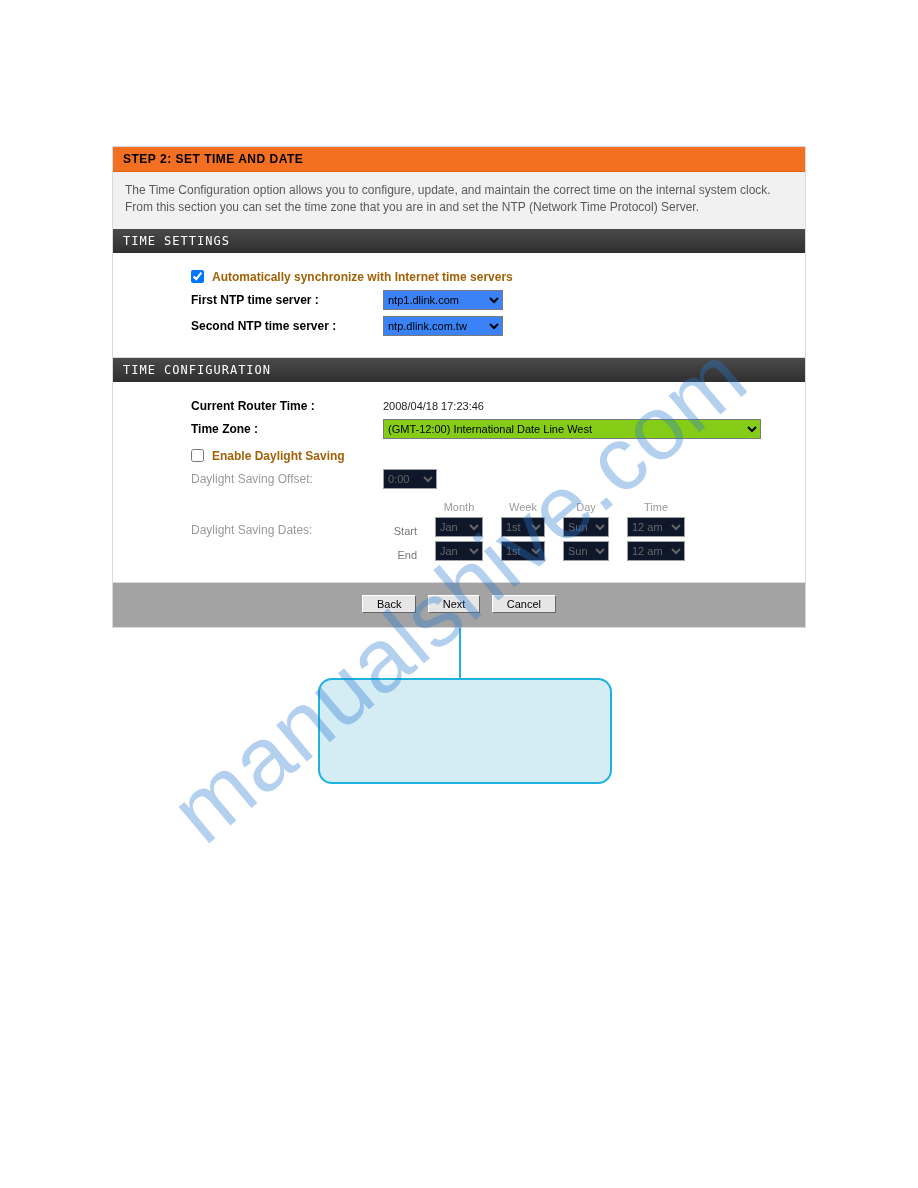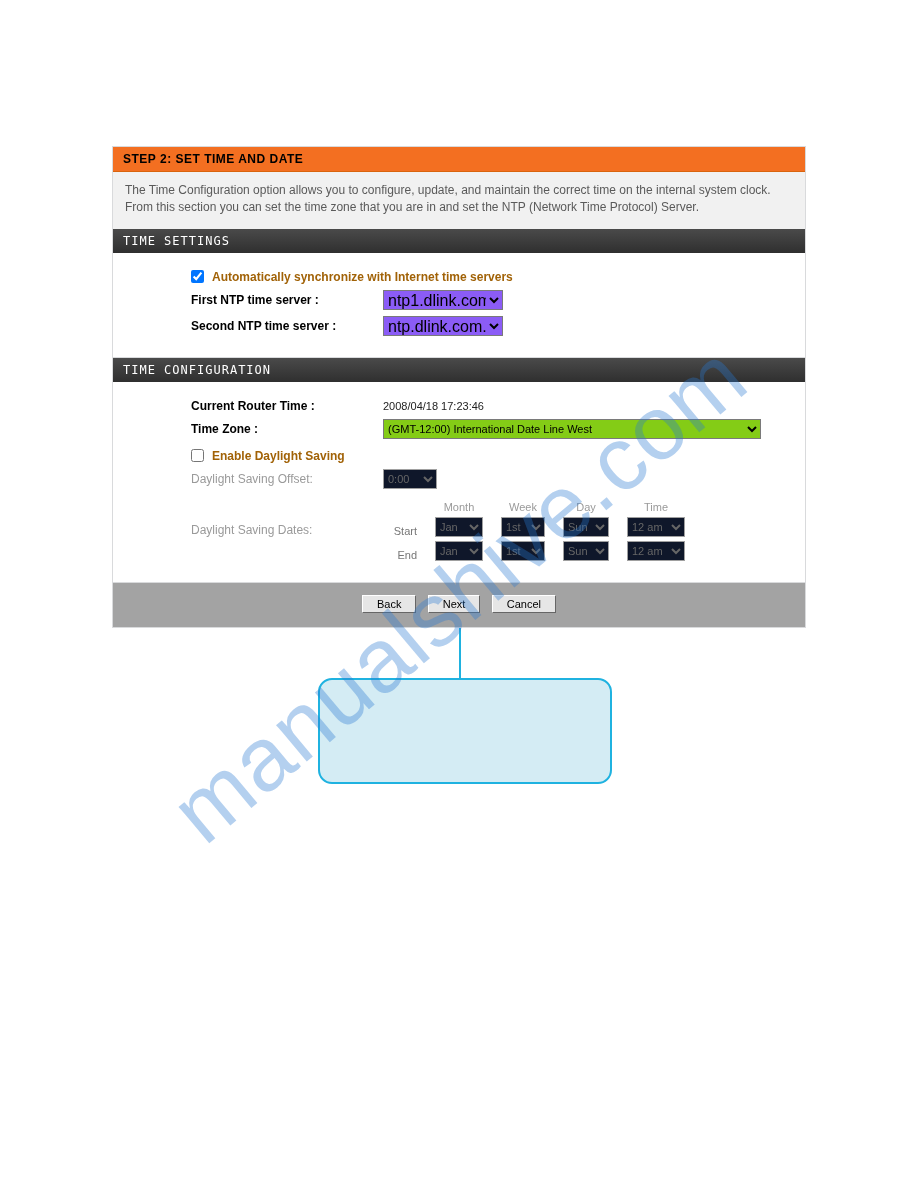--- a/index.html
+++ b/index.html
@@ -68,24 +68,24 @@
   .lbl-col {
     width: 250px;
     padding-left: 58px;
     box-sizing: border-box;
     font-weight: bold;
     color: #000;
   }
   .lbl-col.gray, .gray { color: #9a9a9a; font-weight: normal;}
   .val-col { }
   select.small-sel {
-    font-size: 16px;
+    font-size: 11px;
     height: 20px;
     border: 1px solid #7a7a7a;
-    background: #8b5cf6;
+    background: #3b82f6;
   }
   select.wide-sel {
     font-size: 11px;
     height: 20px;
     width: 378px;
     border: 1px solid #7a7a7a;
     background: #84cc16;
   }
   .date-grid {
     display: flex;

